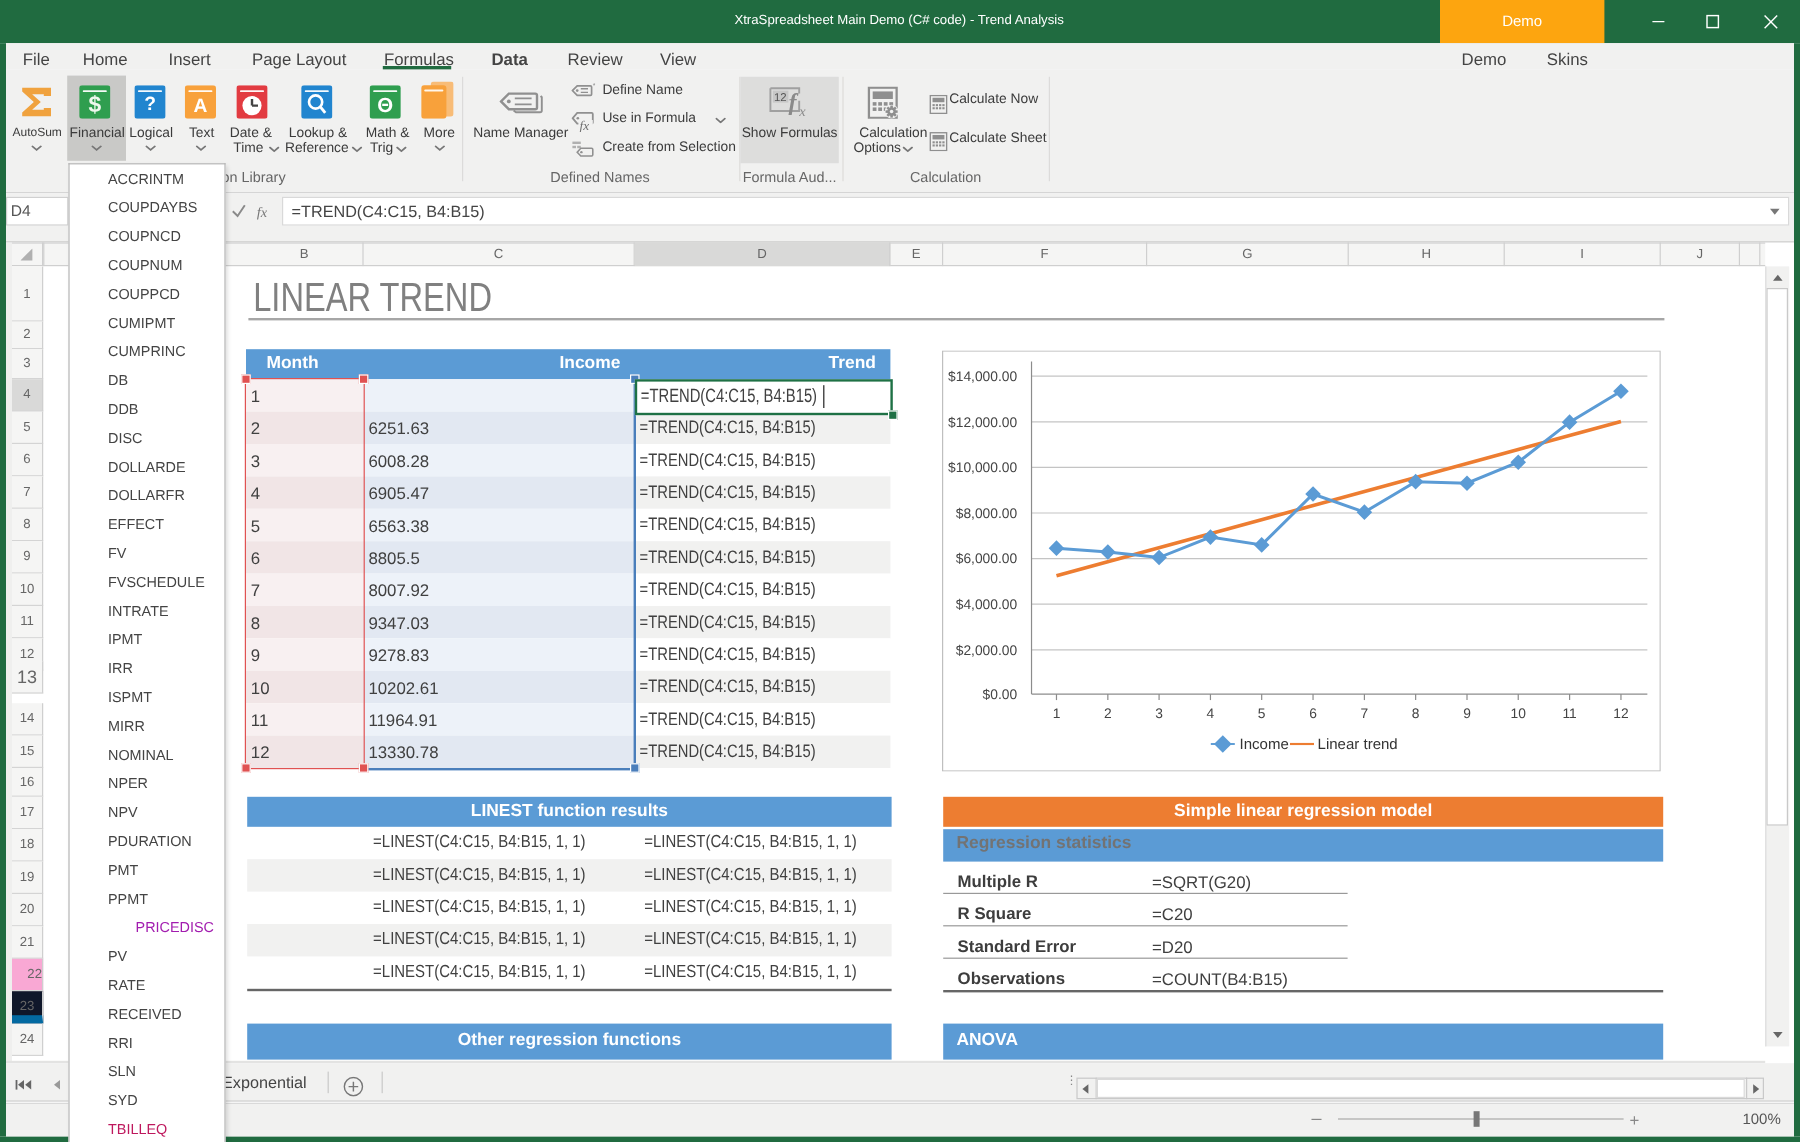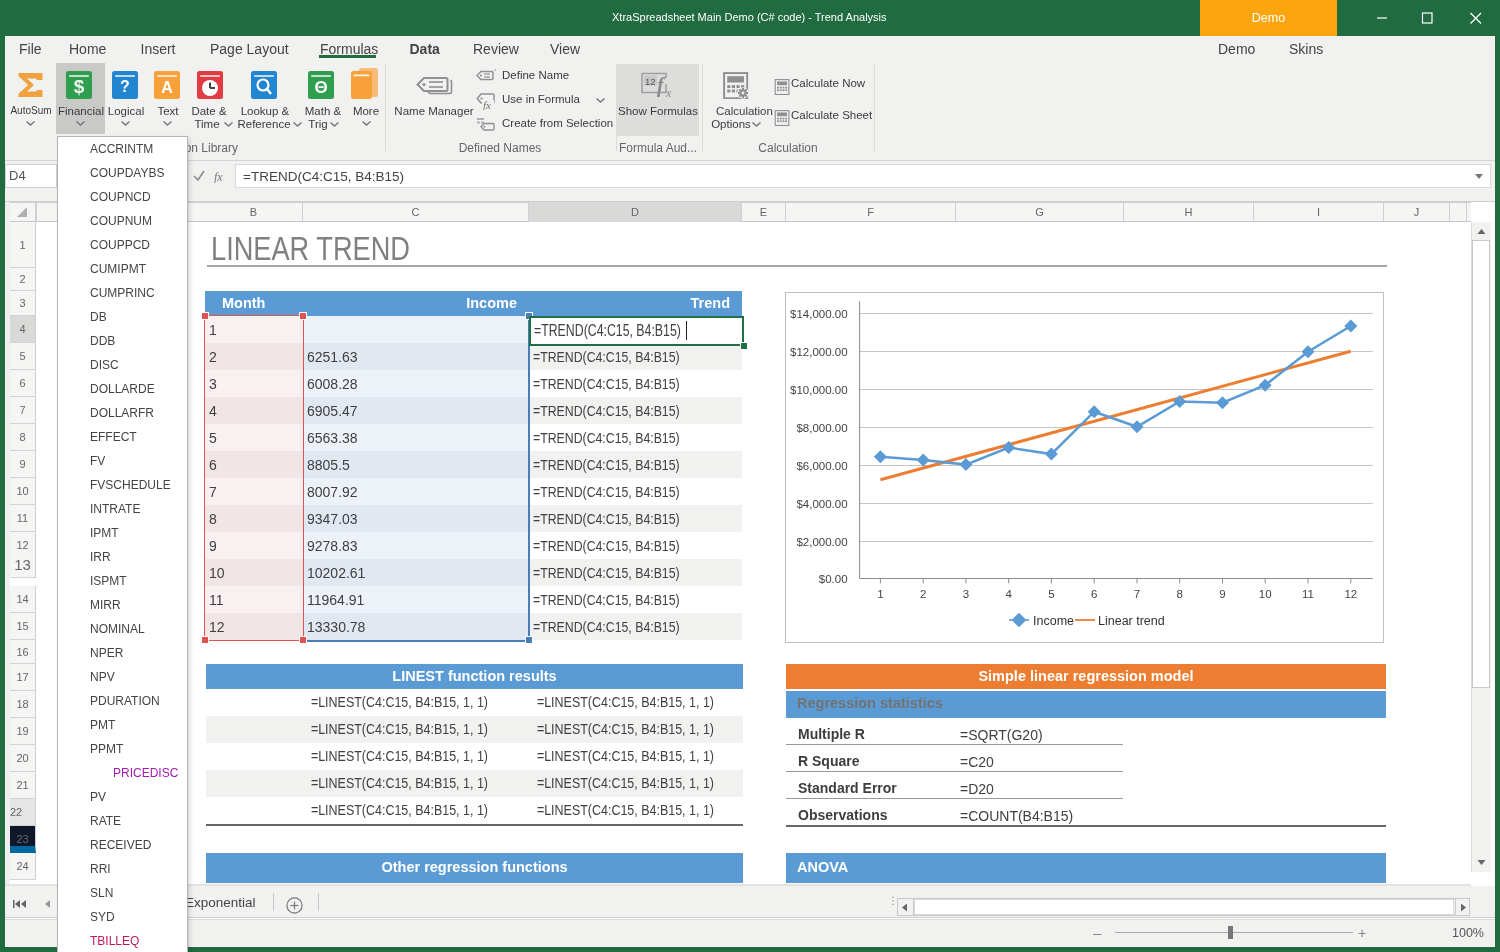--- a/index.html
+++ b/index.html
@@ -258,21 +258,21 @@
 <div class="abs" style="left:10px;top:532px;width:26px;height:27px;background:#f5f5f4;border-bottom:1px solid #d4d4d4;border-right:1px solid #cfcfcf;color:#666;font-size:11px;text-align:center;line-height:27px;">12</div>
 <div class="abs" style="left:10px;top:551px;width:26px;height:27px;background:#f5f5f4;border-bottom:1px solid #d4d4d4;border-right:1px solid #cfcfcf;color:#666;font-size:15px;text-align:center;line-height:27px;">13</div>
 <div class="abs" style="left:10px;top:586px;width:26px;height:27px;background:#f5f5f4;border-bottom:1px solid #d4d4d4;border-right:1px solid #cfcfcf;color:#666;font-size:11px;text-align:center;line-height:27px;">14</div>
 <div class="abs" style="left:10px;top:613px;width:26px;height:27px;background:#f5f5f4;border-bottom:1px solid #d4d4d4;border-right:1px solid #cfcfcf;color:#666;font-size:11px;text-align:center;line-height:27px;">15</div>
 <div class="abs" style="left:10px;top:640px;width:26px;height:24px;background:#f5f5f4;border-bottom:1px solid #d4d4d4;border-right:1px solid #cfcfcf;color:#666;font-size:11px;text-align:center;line-height:24px;">16</div>
 <div class="abs" style="left:10px;top:664px;width:26px;height:27px;background:#f5f5f4;border-bottom:1px solid #d4d4d4;border-right:1px solid #cfcfcf;color:#666;font-size:11px;text-align:center;line-height:27px;">17</div>
 <div class="abs" style="left:10px;top:691px;width:26px;height:27px;background:#f5f5f4;border-bottom:1px solid #d4d4d4;border-right:1px solid #cfcfcf;color:#666;font-size:11px;text-align:center;line-height:27px;">18</div>
 <div class="abs" style="left:10px;top:718px;width:26px;height:27px;background:#f5f5f4;border-bottom:1px solid #d4d4d4;border-right:1px solid #cfcfcf;color:#666;font-size:11px;text-align:center;line-height:27px;">19</div>
 <div class="abs" style="left:10px;top:745px;width:26px;height:27px;background:#f5f5f4;border-bottom:1px solid #d4d4d4;border-right:1px solid #cfcfcf;color:#666;font-size:11px;text-align:center;line-height:27px;">20</div>
 <div class="abs" style="left:10px;top:772px;width:26px;height:27px;background:#f5f5f4;border-bottom:1px solid #d4d4d4;border-right:1px solid #cfcfcf;color:#666;font-size:11px;text-align:center;line-height:27px;">21</div>
-<div class="abs" style="left:10px;top:799px;width:26px;height:27px;background:#e5e5e5;border-bottom:1px solid #d4d4d4;border-right:1px solid #cfcfcf;color:#666;font-size:11px;text-align:left;line-height:27px;">22</div>
+<div class="abs" style="left:10px;top:799px;width:26px;height:27px;background:#f9a8d4;border-bottom:1px solid #d4d4d4;border-right:1px solid #cfcfcf;color:#666;font-size:11px;text-align:right;line-height:27px;">22</div>
 <div class="abs" style="left:10px;top:826px;width:26px;height:27px;background:#0f172a;border-bottom:7px solid #0369a1;border-right:1px solid #cfcfcf;color:#666;font-size:11px;text-align:center;line-height:27px;">23</div>
 <div class="abs" style="left:10px;top:853px;width:26px;height:27px;background:#f5f5f4;border-bottom:1px solid #d4d4d4;border-right:1px solid #cfcfcf;color:#666;font-size:11px;text-align:center;line-height:27px;">24</div>
 <div class="abs" style="left:211px;top:229px;font-size:34px;color:#808080;transform:scaleX(0.8);transform-origin:0 0;white-space:nowrap;">LINEAR TREND</div>
 <div class="abs" style="left:207px;top:265px;width:1180px;height:1.5px;background:#a6a6a6;"></div>
 <div class="abs" style="left:205px;top:291px;width:537px;height:25px;background:#5b9bd5;"></div>
 <div class="abs" style="left:222px;top:295px;color:#fff;font-size:14.5px;font-weight:bold;">Month</div>
 <div class="abs" style="left:0;top:295px;left:303px;width:214px;text-align:right;color:#fff;font-size:14.5px;font-weight:bold;">Income</div>
 <div class="abs" style="left:529px;top:295px;width:201px;text-align:right;color:#fff;font-size:14.5px;font-weight:bold;">Trend</div>
 <div class="abs" style="left:205px;top:316px;width:98px;height:27px;background:#f8f0f1;"></div>
 <div class="abs" style="left:303px;top:316px;width:226px;height:27px;background:#edf2f9;"></div>

